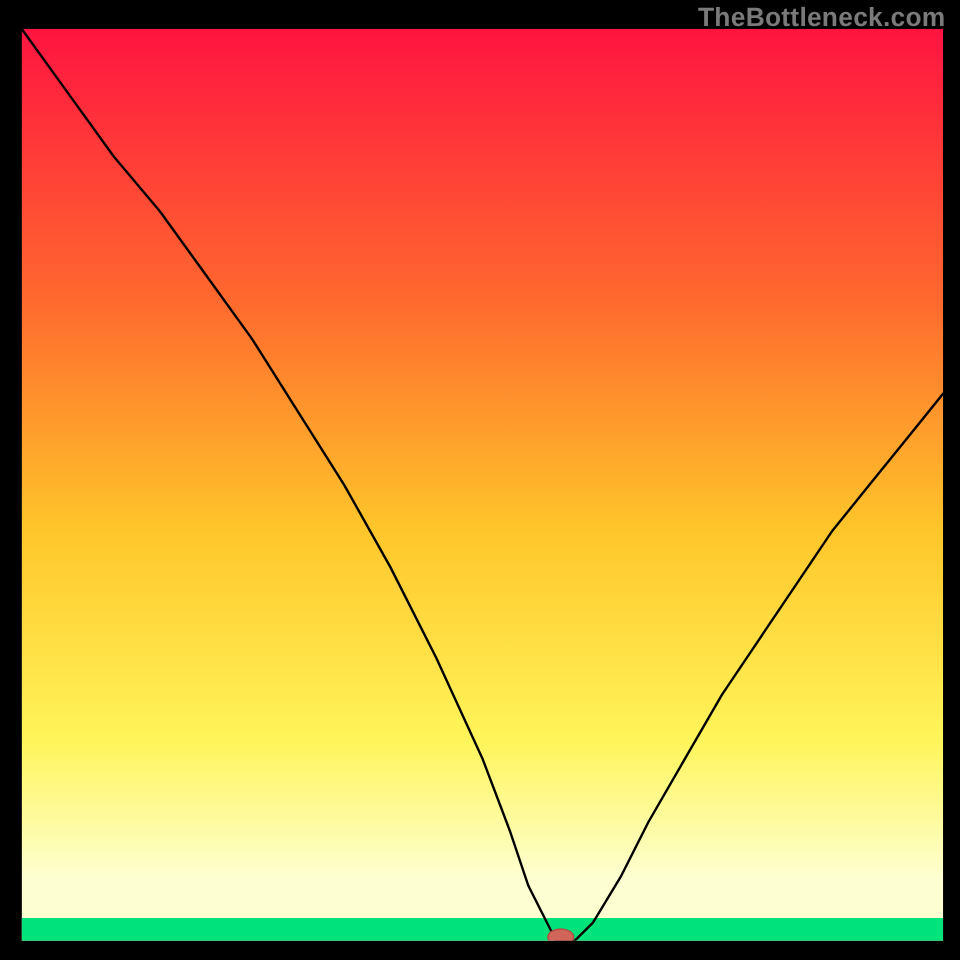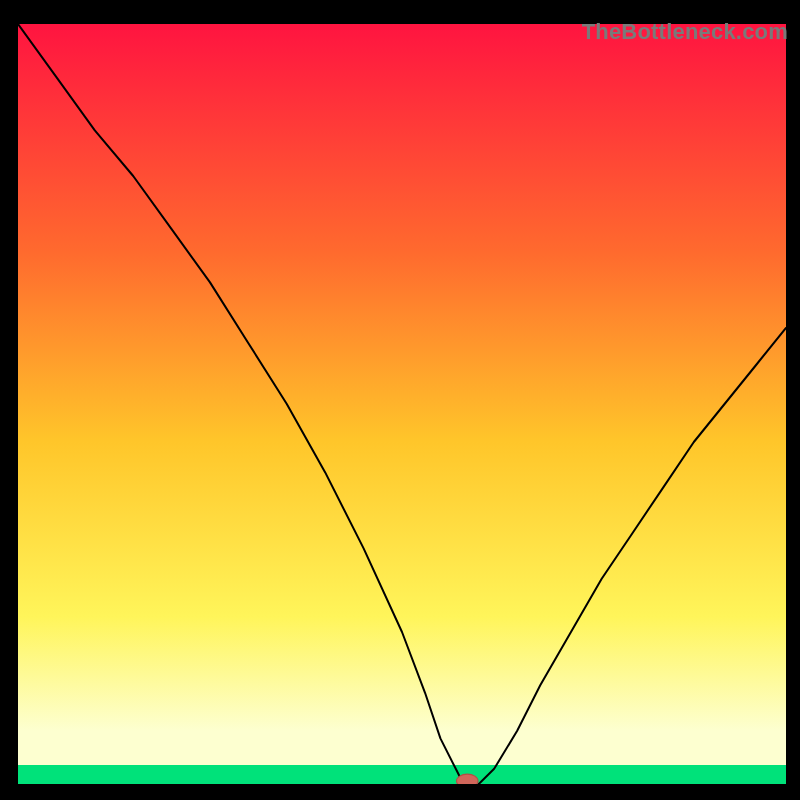--- a/index.html
+++ b/index.html
@@ -19,21 +19,20 @@
   .watermark {
     position: absolute;
     top: 2px;
     right: 12px;
     font-family: Arial, Helvetica, sans-serif;
     font-size: 22px;
     font-weight: 600;
     color: #7a7a7a;
     letter-spacing: 0.2px;
     z-index: 10;
-    margin-top: 17px;
   }
   .plot-svg {
     position: absolute;
     left: 18px;
     top: 24px;
     width: 768px;
     height: 760px;
   }
 </style>
 </head>

